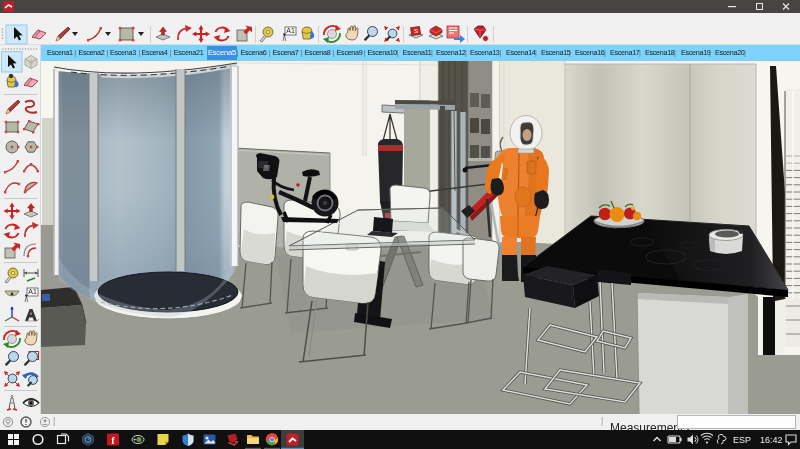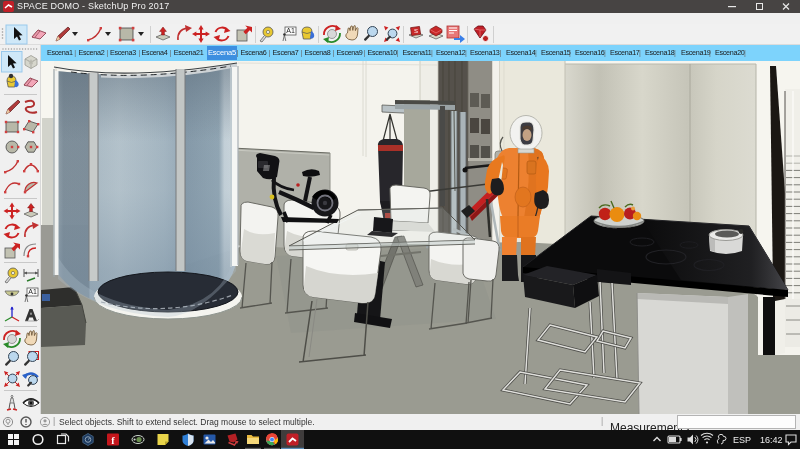--- a/index.html
+++ b/index.html
@@ -18,21 +18,20 @@
 #measurebox{position:absolute;left:677px;top:1px;width:119px;height:14px;background:#fdfdfd;border:1px solid #b4b4b4}
 #taskbar{left:0;top:430px;width:800px;height:19px;background:#101010;color:#e8e8e8}
 </style></head><body>
 <div id="app">
 
 <div class="abs" id="titlebar">
 <svg class="abs" style="left:3px;top:1px" width="11" height="11" viewBox="0 0 11 11">
         <rect x="0" y="0" width="11" height="11" rx="2" fill="#c01f27"></rect>
         <path d="M2 7 L5.5 4 L9 6" stroke="#fff" stroke-width="1.6" fill="none"></path>
       </svg>
-<span id="titletxt">SPACE DOMO - SketchUp Pro 2017</span>
 <svg class="abs" style="left:725px;top:0" width="70" height="13" viewBox="0 0 70 13">
 <rect x="3" y="6" width="8" height="1.2" fill="#e8e8e8"></rect>
 <rect x="31.5" y="3.5" width="6" height="6" fill="none" stroke="#e8e8e8" stroke-width="1"></rect>
 <path d="M58 3.5 L64 9.5 M64 3.5 L58 9.5" stroke="#e8e8e8" stroke-width="1.2"></path>
 </svg>
 </div>
 
 
 <div class="abs" id="toolbar">
 <svg width="800" height="21" viewBox="0 0 800 21">
@@ -700,21 +699,20 @@
 <svg class="abs" style="left:2px;top:2px" width="52" height="12" viewBox="0 0 52 12">
 <circle cx="6" cy="6" r="4.6" fill="none" stroke="#8a8a8a" stroke-width="1"></circle>
         <path d="M6 3.2 a2 2 0 0 1 0 4 a2 2 0 0 1 0 -4 M6 7.2 L6 9" stroke="#8a8a8a" stroke-width=".9" fill="none"></path>
 <circle cx="24" cy="6" r="5" fill="none" stroke="#555" stroke-width="1.4"></circle>
         <path d="M24 3 L24 6.5 M24 8 L24 9" stroke="#555" stroke-width="1.4"></path>
 <circle cx="43" cy="6" r="4.6" fill="none" stroke="#9a9a9a" stroke-width="1"></circle>
         <circle cx="43" cy="4.8" r="1.6" fill="#9a9a9a"></circle>
         <path d="M40 9 Q43 6.6 46 9" fill="#9a9a9a"></path>
 </svg>
 <span class="abs" style="left:53px;top:2px;color:#888">|</span>
-<span class="abs" style="left:59px;top:2.5px">Select objects. Shift to extend select. Drag mouse to select multiple.</span>
 <span class="abs" style="left:601px;top:2px;color:#999">|</span>
 <span class="abs" style="left:610px;top:7px;font-size:12px;color:#222">Measurements</span>
 <div id="measurebox"></div>
 </div>
 
 <div class="abs" id="taskbar">
 <svg width="800" height="19" viewBox="0 0 800 19">
 <g transform="translate(13.5,9.5)">
           <g fill="#f4f4f4">
             <rect x="-5.5" y="-5.5" width="5" height="5"></rect>

